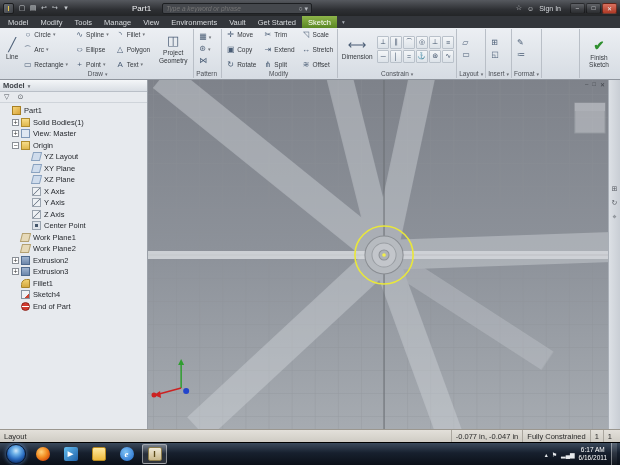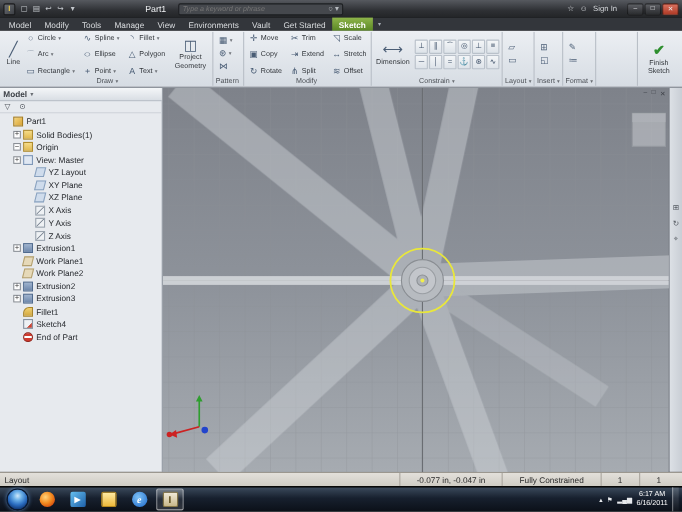--- a/index.html
+++ b/index.html
@@ -18,21 +18,21 @@
   .search-glyph{font-size:7px;color:#b8bcc1;line-height:1}
   .tb-right{margin-left:auto;display:flex;align-items:center;gap:5px;font-size:7px;white-space:nowrap}
   .winbtns{display:flex;gap:1px;margin-left:4px}
   .winbtn{width:15px;height:11px;display:flex;align-items:center;justify-content:center;font-size:6px;color:#e8eaec;background:linear-gradient(rgba(255,255,255,.14),rgba(255,255,255,.02));border:1px solid rgba(0,0,0,.45);border-radius:2px}
   .winbtn.close{background:linear-gradient(#d9715f,#b03a26)}
 
   
   .tabrow{height:12px;background:#33363b;display:flex;align-items:stretch;padding-left:2px;font-size:7.5px;color:#d8dbde;flex:none}
   .tabs{display:flex}
   .tab{padding:0 6px;display:flex;align-items:center;white-space:nowrap}
-  .tab.active{background:linear-gradient(#8eb54a,#5a8724);color:#fff;font-weight:bold}
+  .tab.active{background:linear-gradient(#8eb54a,#5a8724);color:#fff;font-weight:normal}
   .tab-dd{padding:0 5px;display:flex;align-items:center;font-size:5.5px;color:#aab0b8}
 
   
   .ribbon{height:52px;background:linear-gradient(#eceff3,#d6dce3);border-bottom:1px solid #8f959d;display:flex;align-items:stretch;padding:1px 2px;flex:none}
   .rgroup{display:flex;flex-direction:column;border-right:1px solid #b9bfc7;padding:0 2px}
   .rgroup.exit{margin-left:auto;border-right:none;border-left:1px solid #b9bfc7}
   .rbody{flex:1;display:flex;align-items:stretch;gap:1px;min-height:0}
   .rlabel{height:9px;font-size:6.5px;color:#4c5056;text-align:center;display:flex;align-items:center;justify-content:center;gap:2px;white-space:nowrap}
   .gdd{font-size:5px;color:#6a6e74}
   .bigbtn{display:flex;flex-direction:column;align-items:center;justify-content:center;gap:1px;background:transparent;border:none;font-family:inherit;font-size:6.5px;color:#33373c;padding:0 2px;line-height:1.1;text-align:center;cursor:default}
@@ -75,21 +75,21 @@
   .ico-end{background:linear-gradient(#d23b2f 36%,#ffffff 36% 62%,#d23b2f 62%);border-color:#8e1f16;border-radius:50%}
 
   .viewport{flex:1;position:relative;min-width:0;background:#8d929a}
   .viewport svg{position:absolute;inset:0;width:100%;height:100%}
   .vp-controls{position:absolute;top:1px;right:3px;display:flex;gap:4px;font-size:6px;color:#3e4248;z-index:2}
   .right-strip{width:12px;background:linear-gradient(90deg,#dce0e5,#c9ced5);border-left:1px solid #a9afb7;display:flex;flex-direction:column;align-items:center;padding-top:105px;gap:6px;font-size:7px;color:#565b62;flex:none}
 
   
   .statusbar{height:13px;background:linear-gradient(#e3e0da,#cfccc4);border-top:1px solid #9b978f;display:flex;align-items:center;font-size:7.5px;color:#2a2a2a;padding:0 4px;flex:none}
   .sb-left{flex:1}
-  .sb-cell{border-left:1px solid #aaa69e;padding:0 15px;height:100%;display:flex;align-items:center;white-space:nowrap}
+  .sb-cell{border-left:1px solid #aaa69e;padding:0 4px;height:100%;display:flex;align-items:center;white-space:nowrap}
 
   
   .taskbar{height:23px;background:linear-gradient(#3b4a5c,#17202e 45%,#0b1018);display:flex;align-items:center;padding:0 2px;border-top:1px solid #000;flex:none}
   .orb{width:20px;height:20px;border-radius:50%;background:radial-gradient(circle at 50% 32%,#cfe8fa 0%,#6db1e8 25%,#2a6cc0 55%,#0d2e66 85%);border:1px solid #0a1a33;margin:0 4px;box-shadow:0 0 4px rgba(120,180,255,.65);flex:none}
   .task-icons{display:flex;align-items:center;gap:3px;height:100%}
   .tbtn{width:25px;height:20px;display:flex;align-items:center;justify-content:center;background:transparent;border:1px solid transparent;border-radius:2px}
   .tbtn.active{background:linear-gradient(rgba(255,255,255,.32),rgba(255,255,255,.07) 50%,rgba(255,255,255,.14));border-color:rgba(255,255,255,.45)}
   .chip{width:14px;height:14px;display:flex;align-items:center;justify-content:center;font-size:9px;font-weight:bold;color:#fff;border-radius:2px}
   .firefox .chip{background:radial-gradient(circle at 38% 35%,#ffd27a 0%,#f28b20 45%,#d4490d 80%);border-radius:50%}
   .media .chip{background:linear-gradient(135deg,#66c0f0,#1d5fa8);font-size:7px}
@@ -482,33 +482,33 @@
 
           <div class="trow">
             <span class="indent ind1"></span>
             <span class="expander">+</span>
             <span class="ticon ico-folder"></span>
             <span class="tlabel">Solid Bodies(1)</span>
           </div>
 
           <div class="trow">
             <span class="indent ind1"></span>
+            <span class="expander">+</span>
+            <span class="ticon ico-view"></span>
+            <span class="tlabel">View: Master</span>
+          </div>
+
+          <div class="trow">
+            <span class="indent ind1"></span>
             <span class="expander">−</span>
             <span class="ticon ico-folder"></span>
             <span class="tlabel">Origin</span>
           </div>
 
           <div class="trow">
-            <span class="indent ind1"></span>
-            <span class="expander">+</span>
-            <span class="ticon ico-view"></span>
-            <span class="tlabel">View: Master</span>
-          </div>
-
-          <div class="trow">
             <span class="indent ind2"></span>
             <span class="expander"></span>
             <span class="ticon ico-plane"></span>
             <span class="tlabel">YZ Layout</span>
           </div>
 
           <div class="trow">
             <span class="indent ind2"></span>
             <span class="expander"></span>
             <span class="ticon ico-plane"></span>
@@ -536,27 +536,27 @@
             <span class="tlabel">Y Axis</span>
           </div>
 
           <div class="trow">
             <span class="indent ind2"></span>
             <span class="expander"></span>
             <span class="ticon ico-axis"></span>
             <span class="tlabel">Z Axis</span>
           </div>
 
-
-          <div class="trow">
-            <span class="indent ind1"></span>
-            <span class="expander">+</span>
-            <span class="ticon ico-extrusion"></span>
-            <span class="tlabel">Extrusion1</span>
-          </div>
+          <div class="trow">
+            <span class="indent ind2"></span>
+            <span class="expander"></span>
+            <span class="ticon ico-point"></span>
+            <span class="tlabel">Center Point</span>
+          </div>
+
 
           <div class="trow">
             <span class="indent ind1"></span>
             <span class="expander"></span>
             <span class="ticon ico-workplane"></span>
             <span class="tlabel">Work Plane1</span>
           </div>
 
           <div class="trow">
             <span class="indent ind1"></span>

